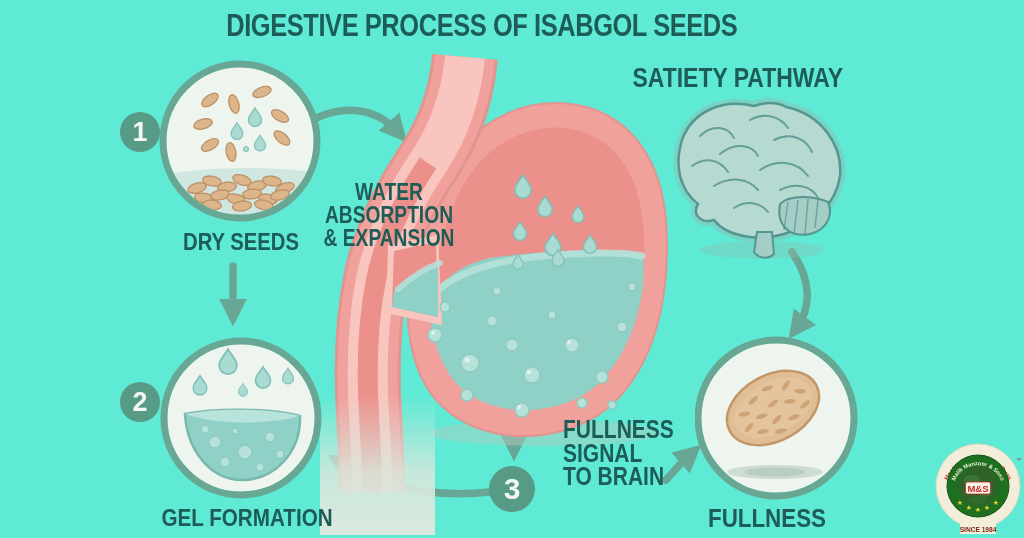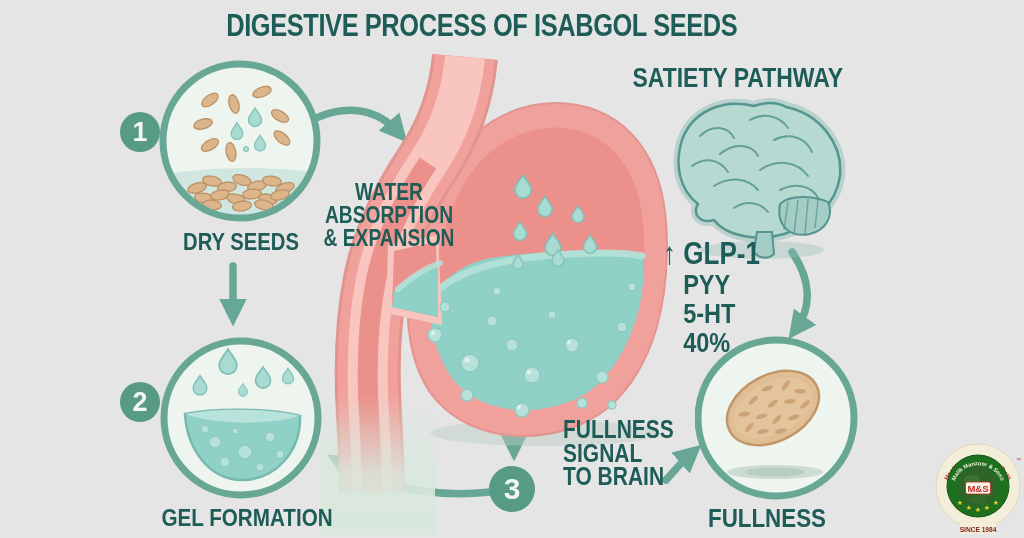--- a/index.html
+++ b/index.html
@@ -1,18 +1,18 @@
 <!DOCTYPE html>
 <html><head>
 <meta charset="utf-8">
 <style>
   html,body{margin:0;padding:0;background:#b9c9bd;}
   #canvas{
     position:relative;width:1024px;height:538px;overflow:hidden;
-    background:#e5e5e5;
+    background:#5eead4;
     font-family:"Liberation Sans",sans-serif;
     color:#1d5c57;
     text-decoration:underline;
   }
   .abs{position:absolute;}
   .lbl{font-weight:bold;color:#1d5c57;white-space:nowrap;}
   .cond{transform:scaleX(.82);transform-origin:center center;}
   .condL{transform:scaleX(.84);transform-origin:left center;}
   .ctr{text-align:center;}
   .badge{
@@ -200,26 +200,20 @@
     <path d="M95,140 L92,160 C96,166 106,168 112,162 L110,140 Z" fill="#a3cdc5" stroke="#569690" stroke-width="2"></path>
     <path d="M118,112 C114,134 128,146 148,142 C164,138 172,124 166,110 C152,104 128,102 118,112 Z" fill="#a3cdc5" stroke="#569690" stroke-width="2"></path>
     <g stroke="#569690" stroke-width="1.5" opacity=".7">
       <path d="M126,110 L122,138"></path>
         <path d="M136,108 L132,142"></path>
         <path d="M146,107 L143,142"></path>
         <path d="M156,108 L153,136"></path>
     </g>
   </svg>
 
-  <div class="abs z4" style="left:663px;top:237px;">
-    <div class="lbl condL" style="font-size:31px;line-height:33px;">↑ GLP-1</div>
-    <div class="lbl condL" style="font-size:28px;line-height:29px;padding-left:24px;">PYY</div>
-    <div class="lbl condL" style="font-size:28px;line-height:29px;padding-left:24px;">5-HT</div>
-    <div class="lbl condL" style="font-size:28px;line-height:29px;padding-left:24px;">40%</div>
-  </div>
 
   <svg class="abs z2" style="left:155px;top:332px" width="176" height="176" viewBox="0 0 176 176">
     <circle cx="86" cy="86" r="74" fill="#eef5ee"></circle>
     <use href="#drop" transform="translate(73,28) scale(1.35)"></use>
     <use href="#drop" transform="translate(45,52) scale(1.05)"></use>
     <use href="#drop" transform="translate(108,44) scale(1.15)"></use>
     <use href="#drop" transform="translate(88,57) scale(0.7)"></use>
     <use href="#drop" transform="translate(133,43) scale(0.85)"></use>
     <path d="M30,82 C60,76 115,76 145,84 C146,120 120,148 87,148 C55,148 32,118 30,82 Z" fill="#8fd0c7" stroke="#79b8ae" stroke-width="2.5"></path>
     <path d="M30,82 C60,76 115,76 145,84 C115,93 60,93 30,82 Z" fill="#b7e3db"></path>

